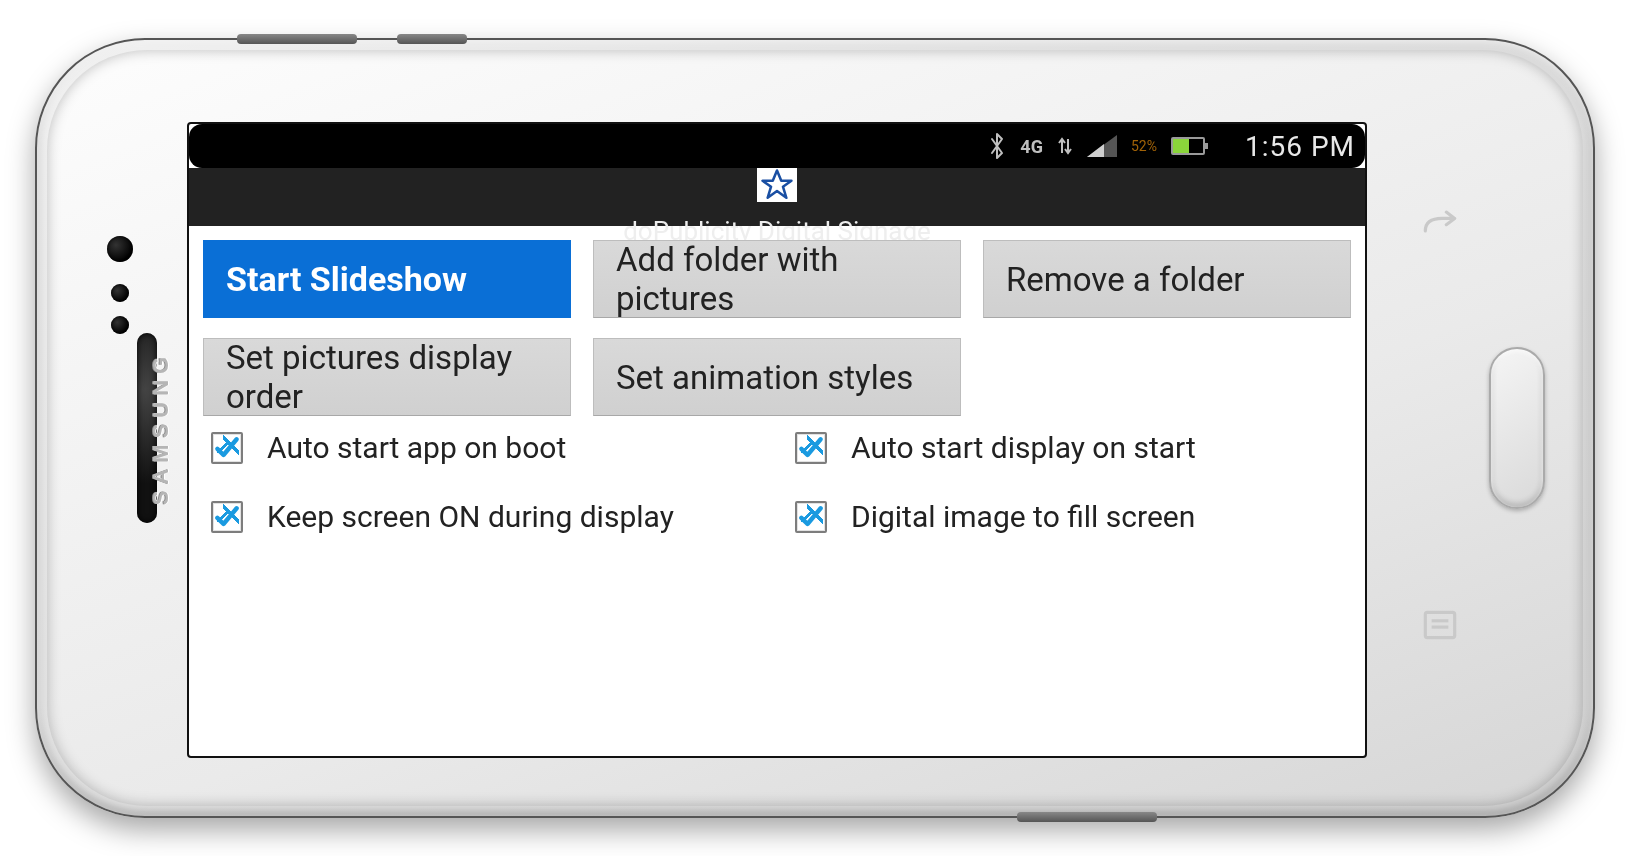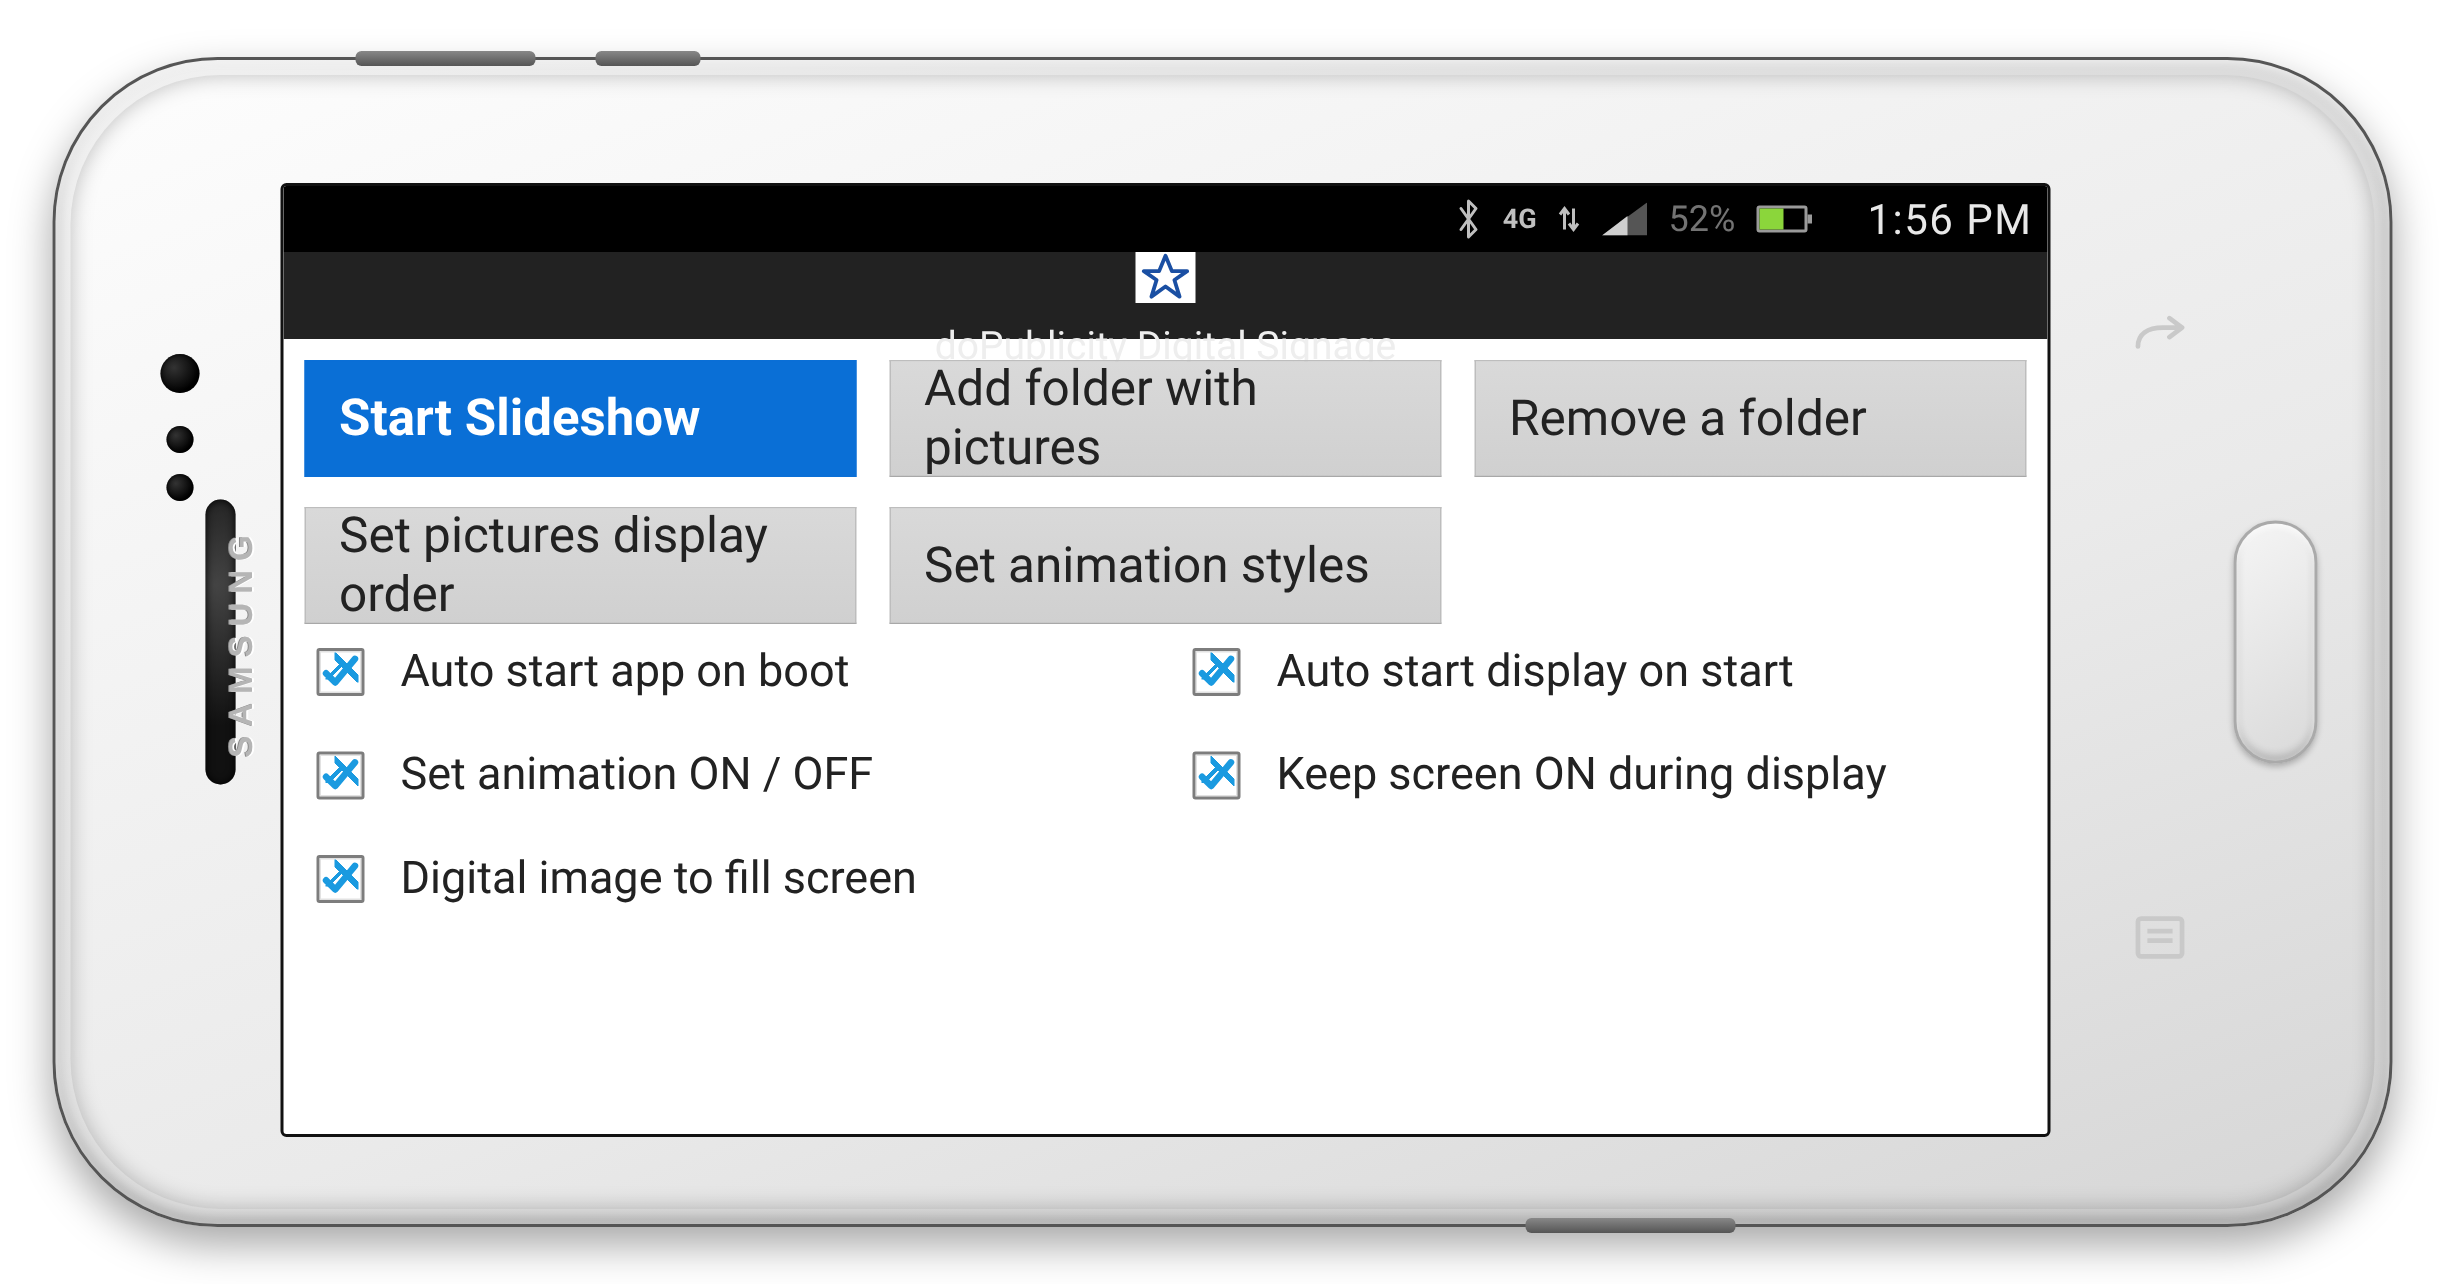--- a/index.html
+++ b/index.html
@@ -54,24 +54,24 @@
   .cap-back svg, .cap-menu svg { width:42px; height:42px; stroke:#c9c9c9; fill:none; stroke-width:3; }
   
   .edge-btn { position:absolute; background:linear-gradient(#888,#555); border-radius:4px; }
   .edge-top1 { top:-6px; left:200px; width:120px; height:10px; }
   .edge-top2 { top:-6px; left:360px; width:70px; height:10px; }
   .edge-bot { bottom:-6px; left:980px; width:140px; height:10px; }
 
   
   .status-bar {
     height:44px; background:#000; color:#bfbfbf; display:flex; align-items:center; justify-content:flex-end;
-    padding:0 10px; font-size:24px; gap:14px;
+    padding:0 10px; font-size:24px; gap:14px;border-radius:13px;
   }
   .status-bar .clock { color:#e8e8e8; font-size:28px; letter-spacing:1px;margin-left:26px; }
-  .batt-pct { font-size:24px; color:#737373; }
+  .batt-pct { font-size:14px; color:#a16207; }
   .sb-icon { display:inline-flex; align-items:center; }
   .sb-icon svg { display:block; }
   .batt { position:relative; width:34px; height:18px; border:2px solid #9a9a9a; border-radius:2px; }
   .batt:after { content:""; position:absolute; right:-5px; top:4px; width:3px; height:6px; background:#9a9a9a; }
   .batt-fill { position:absolute; left:0; top:0; bottom:0; width:52%; background:#8bd63b; }
 
   
   .app-bar {
     height:58px; background:#222; color:#eee; display:flex; align-items:center; gap:14px; padding:0 12px;
     font-size:26px;
@@ -204,28 +204,20 @@
               </svg>
           </span>
           <span>Auto start display on start</span>
         </div>
         <div class="check-row">
           <span class="cb checked">
             <svg viewBox="0 0 32 32">
                 <polyline points="5,17 12,24 27,6" fill="none" stroke="#1a9ae0" stroke-width="5" stroke-linecap="round" stroke-linejoin="round"></polyline>
               </svg>
           </span>
-          <span>Set animation ON / OFF</span>
-        </div>
-        <div class="check-row">
-          <span class="cb checked">
-            <svg viewBox="0 0 32 32">
-                <polyline points="5,17 12,24 27,6" fill="none" stroke="#1a9ae0" stroke-width="5" stroke-linecap="round" stroke-linejoin="round"></polyline>
-              </svg>
-          </span>
           <span>Keep screen ON during display</span>
         </div>
         <div class="check-row">
           <span class="cb checked">
             <svg viewBox="0 0 32 32">
                 <polyline points="5,17 12,24 27,6" fill="none" stroke="#1a9ae0" stroke-width="5" stroke-linecap="round" stroke-linejoin="round"></polyline>
               </svg>
           </span>
           <span>Digital image to fill screen</span>
         </div>

